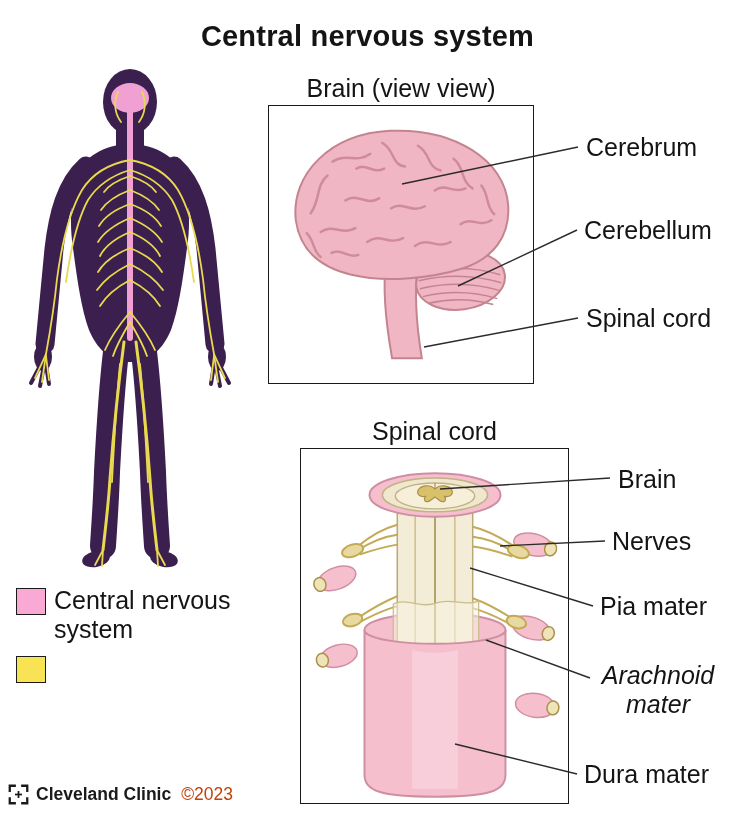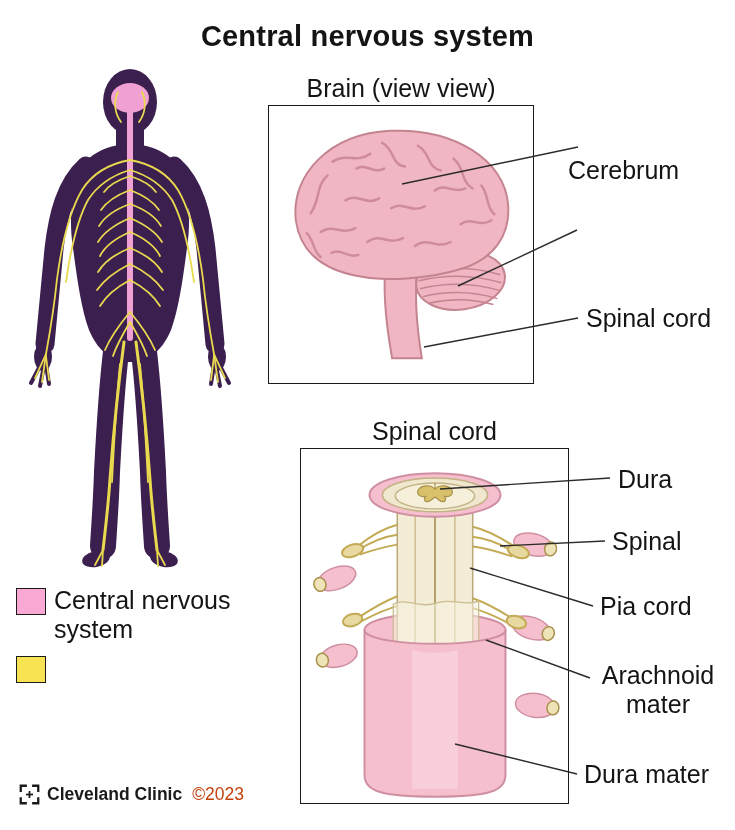--- a/index.html
+++ b/index.html
@@ -18,36 +18,36 @@
   .panel-box svg { width:100%; height:100%; display:block; }
 
   .panel-title { position:absolute; font-size:25px; text-align:center; }
   .brain-title  { left:268px; top:74px; width:266px; }
   .spinal-title { left:300px; top:417px; width:269px; }
 
   .connectors { position:absolute; left:0; top:0; width:735px; height:830px; pointer-events:none; }
 
   .label { position:absolute; font-size:25px; white-space:nowrap; line-height:1.16; }
   .label.wrap { white-space:normal; text-align:center; }
-  .lbl-cerebrum   { left:568px; top:133px;margin-top:23px; }
+  .lbl-cerebrum   { left:586px; top:133px; }
   .lbl-cerebellum { left:584px; top:216px; }
   .lbl-spinalcord { left:586px; top:304px; }
   .lbl-cord       { left:618px; top:465px; }
   .lbl-nerves     { left:612px; top:527px; }
   .lbl-pia        { left:600px; top:592px; }
-  .lbl-arachnoid  { left:597px; top:661px; width:122px; }
+  .lbl-arachnoid  { left:597px; top:661px; width:122px;font-style:italic; }
   .lbl-dura       { left:584px; top:760px;text-align:right; }
 
   .legend { position:absolute; left:16px; top:586px; }
   .legend-item { display:flex; align-items:flex-start; margin-bottom:9px; }
   .swatch { width:30px; height:27px; border:1.6px solid #1a1a1a; margin-right:8px;
             flex:0 0 auto; margin-top:2px; }
   .legend-label { font-size:25px; line-height:1.17; width:215px; }
 
-  .footer { position:absolute; left:19px; top:784px; display:flex; }
+  .footer { position:absolute; left:8px; top:784px; display:flex; }
   .logo { width:21px; height:21px; margin-right:7px; }
   .brand { font-size:17.5px; font-weight:bold; color:#1a1a1a; margin-right:10px; }
   .copyright { font-size:17.5px; color:#c2410c; }
 </style>
 </head>
 <body>
 
 <div class="page">
 
   <h1 class="title">Central nervous system</h1>
@@ -236,24 +236,25 @@
       <line x1="424" y1="347" x2="578" y2="318"></line>
       <line x1="440" y1="489" x2="610" y2="478"></line>
       <line x1="500" y1="546" x2="605" y2="541"></line>
       <line x1="470" y1="568" x2="593" y2="606"></line>
       <line x1="486" y1="640" x2="590" y2="678"></line>
       <line x1="455" y1="744" x2="577" y2="774"></line>
     </g>
   </svg>
 
   <div class="label lbl-cerebrum">Cerebrum</div>
+  <div class="label lbl-cerebellum">Cerebellum</div>
   <div class="label lbl-spinalcord">Spinal cord</div>
-  <div class="label lbl-cord">Dura</div>
-  <div class="label lbl-nerves">Spinal</div>
-  <div class="label lbl-pia">Pia cord</div>
+  <div class="label lbl-cord">Brain</div>
+  <div class="label lbl-nerves">Nerves</div>
+  <div class="label lbl-pia">Pia mater</div>
   <div class="label wrap lbl-arachnoid">Arachnoid mater</div>
   <div class="label lbl-dura">Dura mater</div>
 
   <div class="legend">
     <div class="legend-item">
       <span class="swatch" style="background-color: rgb(249, 169, 212);"></span>
       <span class="legend-label">Central nervous system</span>
     </div>
     <div class="legend-item">
       <span class="swatch" style="background-color: rgb(248, 227, 84);"></span>

